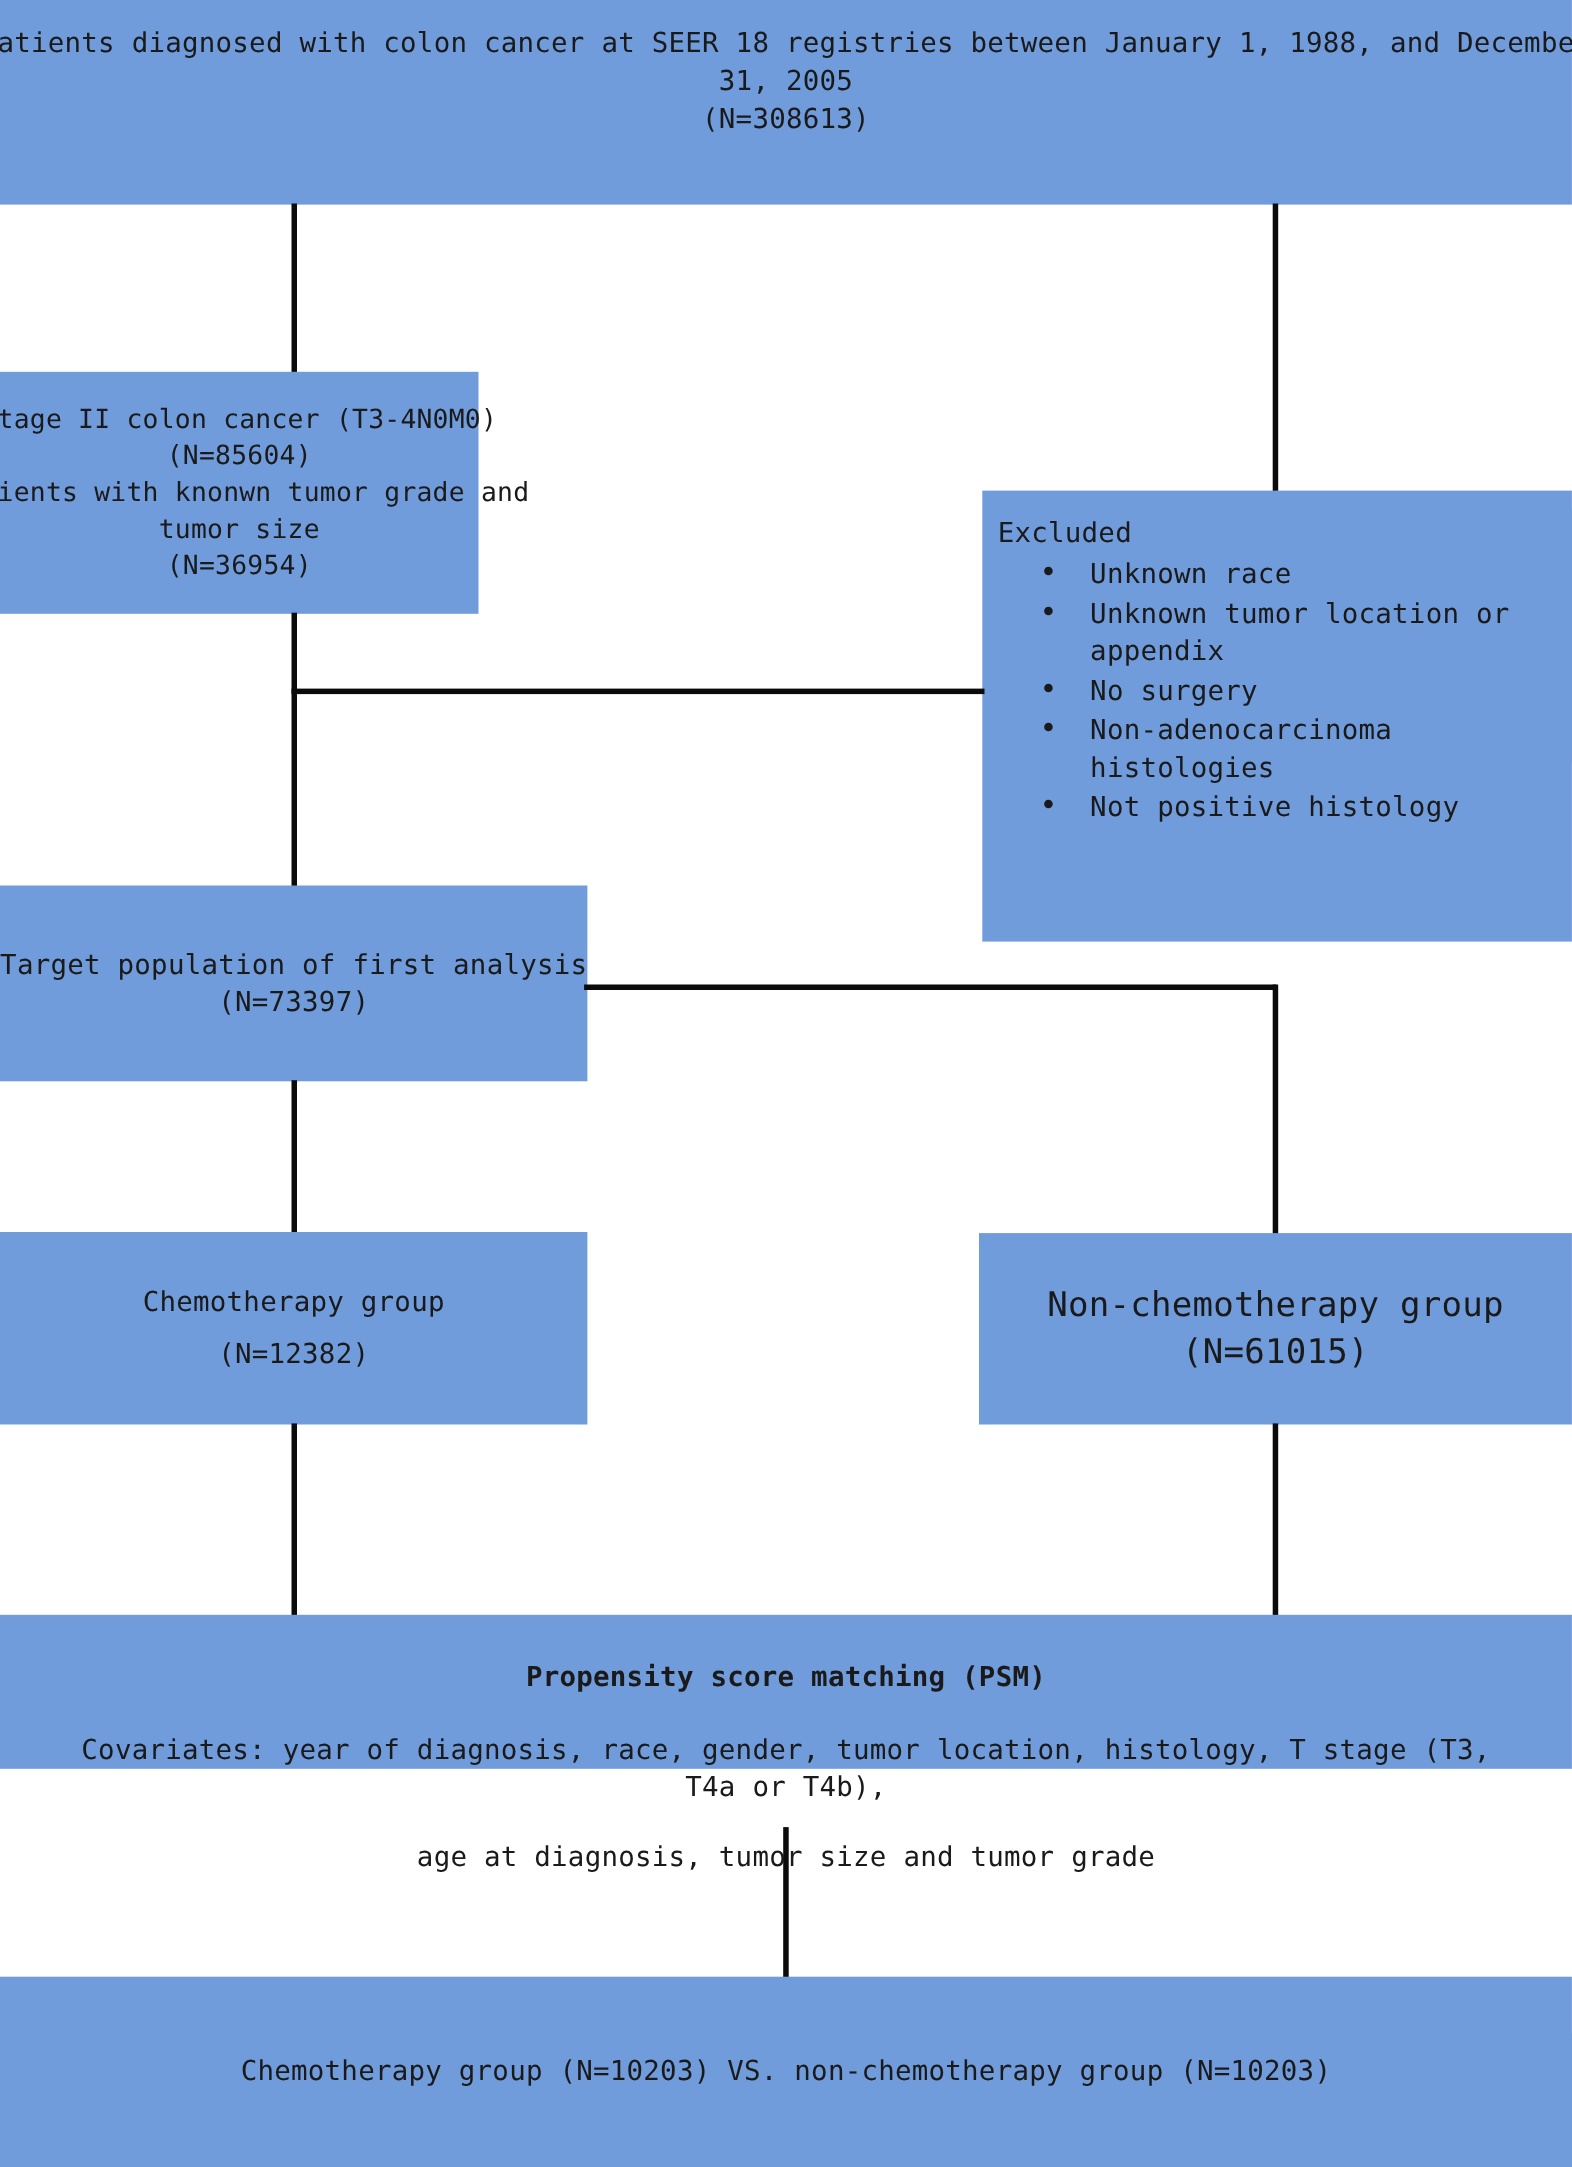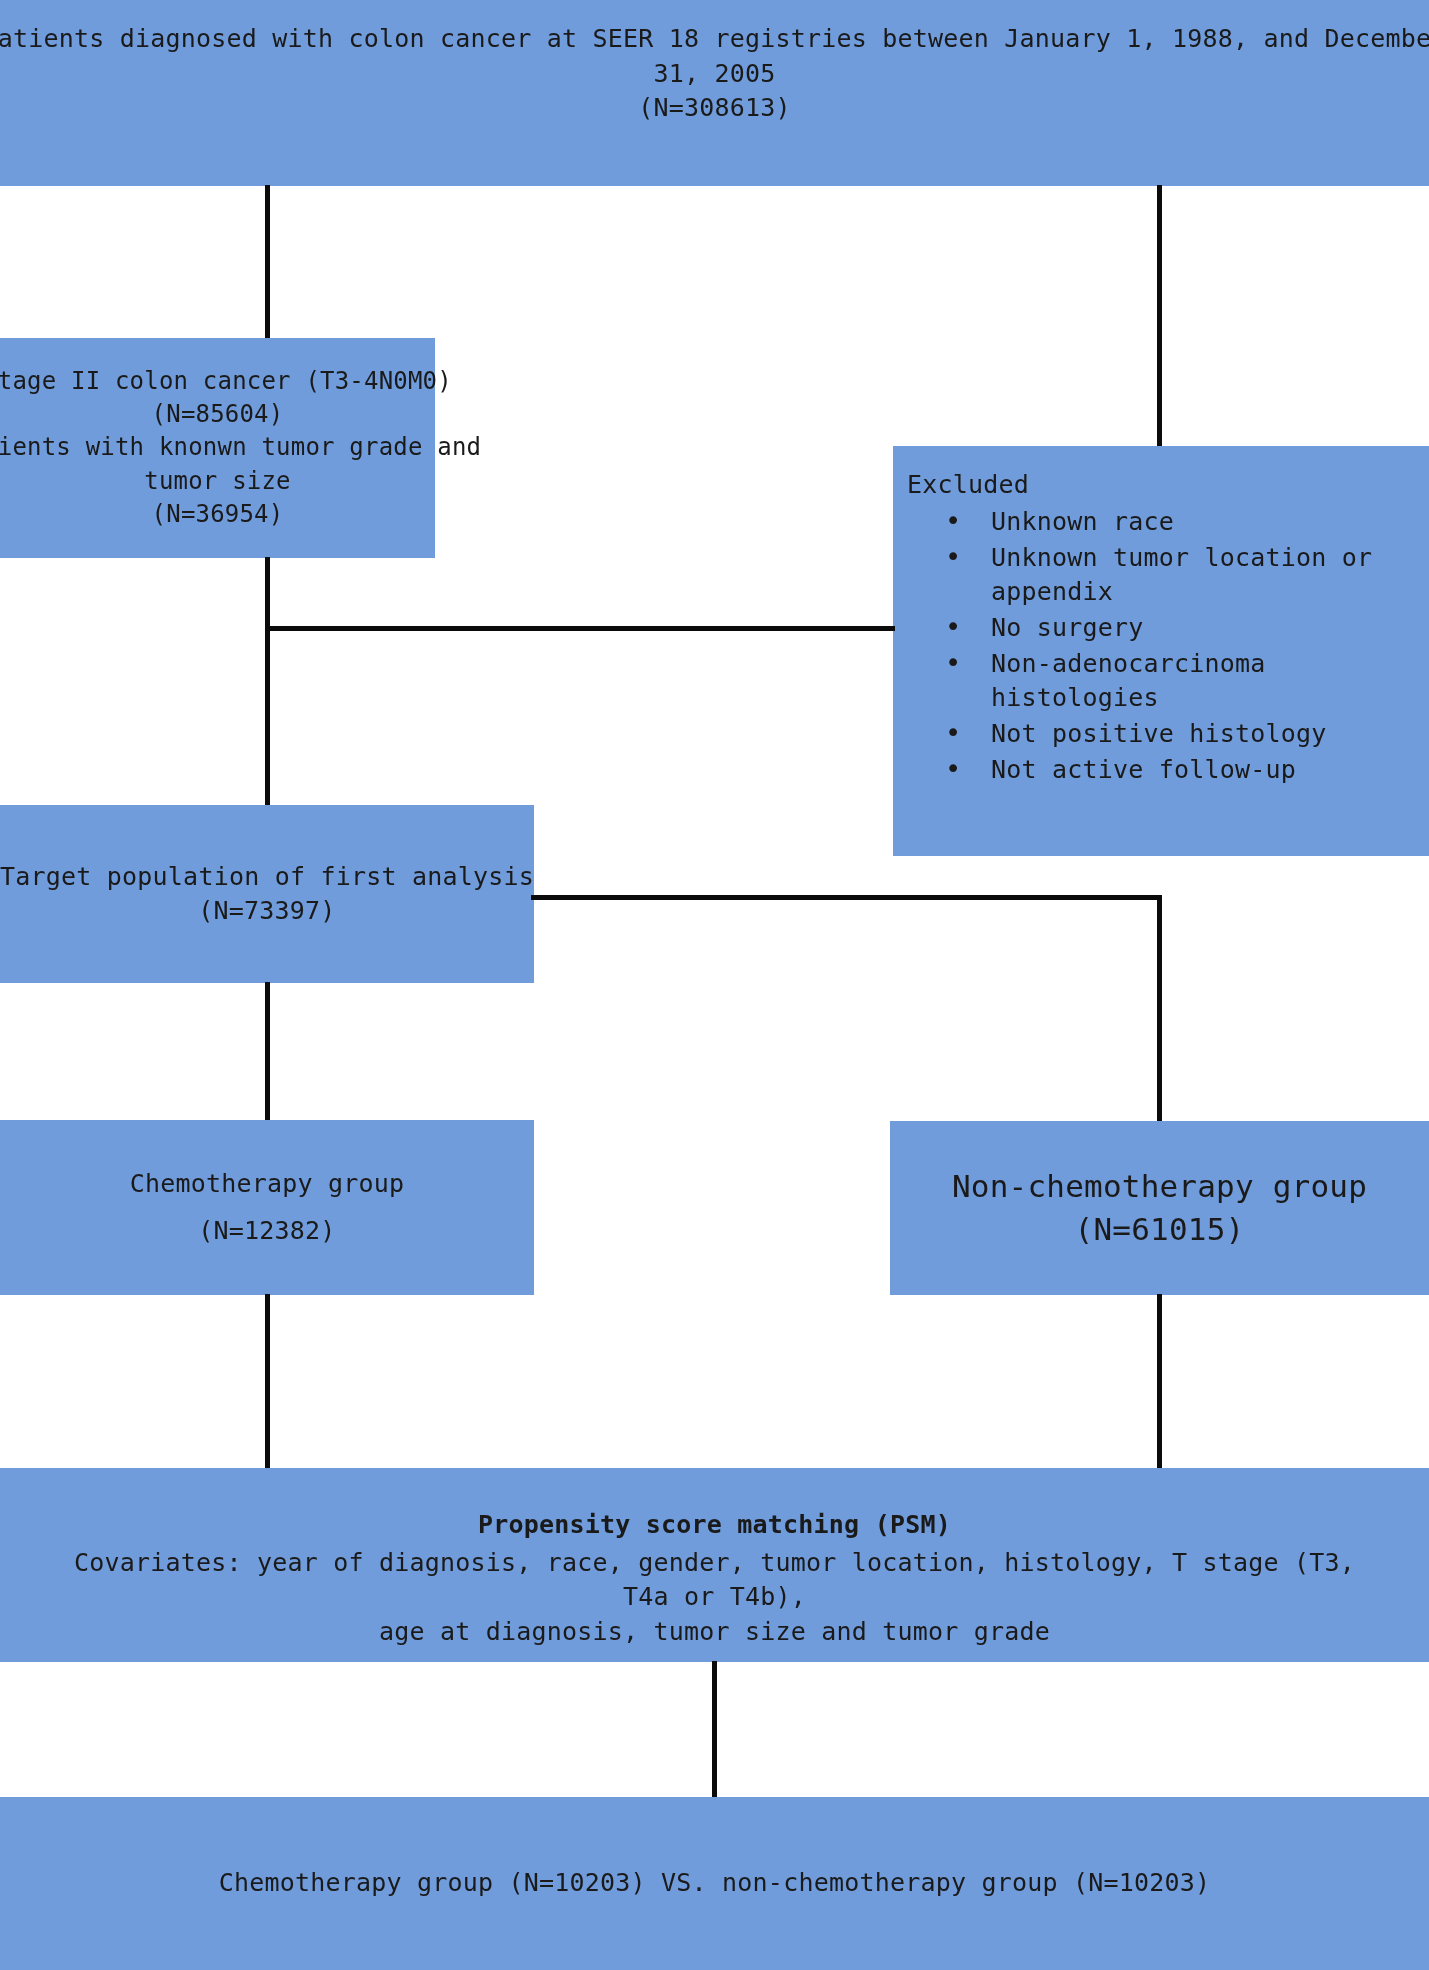--- a/index.html
+++ b/index.html
@@ -91,24 +91,25 @@
     font-size: 25px;
     gap: 12px;
   }
   
   #box-nonchemo {
     left: 890px; top: 1121px; width: 539px; height: 174px;
     font-size: 31px;
   }
   
   #box-psm {
-    left: 0; top: 1468px; width: 1429px; height: 194px;
+    left: 0; top: 1468px; width: 1429px; height: 140px;
     font-size: 25px;
     justify-content: flex-start;
     padding-top: 40px;
+    gap: 28px;
   }
   #box-psm .title { font-weight: bold; display: block; margin-bottom: 3px; }
   #box-psm .cov { display: block; max-width: 1320px; }
   
   #box-final {
     left: 0; top: 1797px; width: 1429px; height: 173px;
     font-size: 25px;
   }
 
   
@@ -146,21 +147,20 @@
   </div>
 
   <div class="box" id="box-excluded">
     <span class="head">Excluded</span>
     <ul>
       <li>Unknown race</li>
       <li>Unknown tumor location or appendix</li>
       <li>No surgery</li>
       <li>Non-adenocarcinoma histologies</li>
       <li>Not positive histology</li>
-      <li>Not active follow-up</li>
     </ul>
   </div>
 
   <div class="conn v" id="c-stage-down"></div>
   <div class="conn h" id="c-stage-excl-h"></div>
 
   <div class="box" id="box-target">
     <span class="line">Target population of first analysis</span>
     <span class="line">(N=73397)</span>
   </div>

